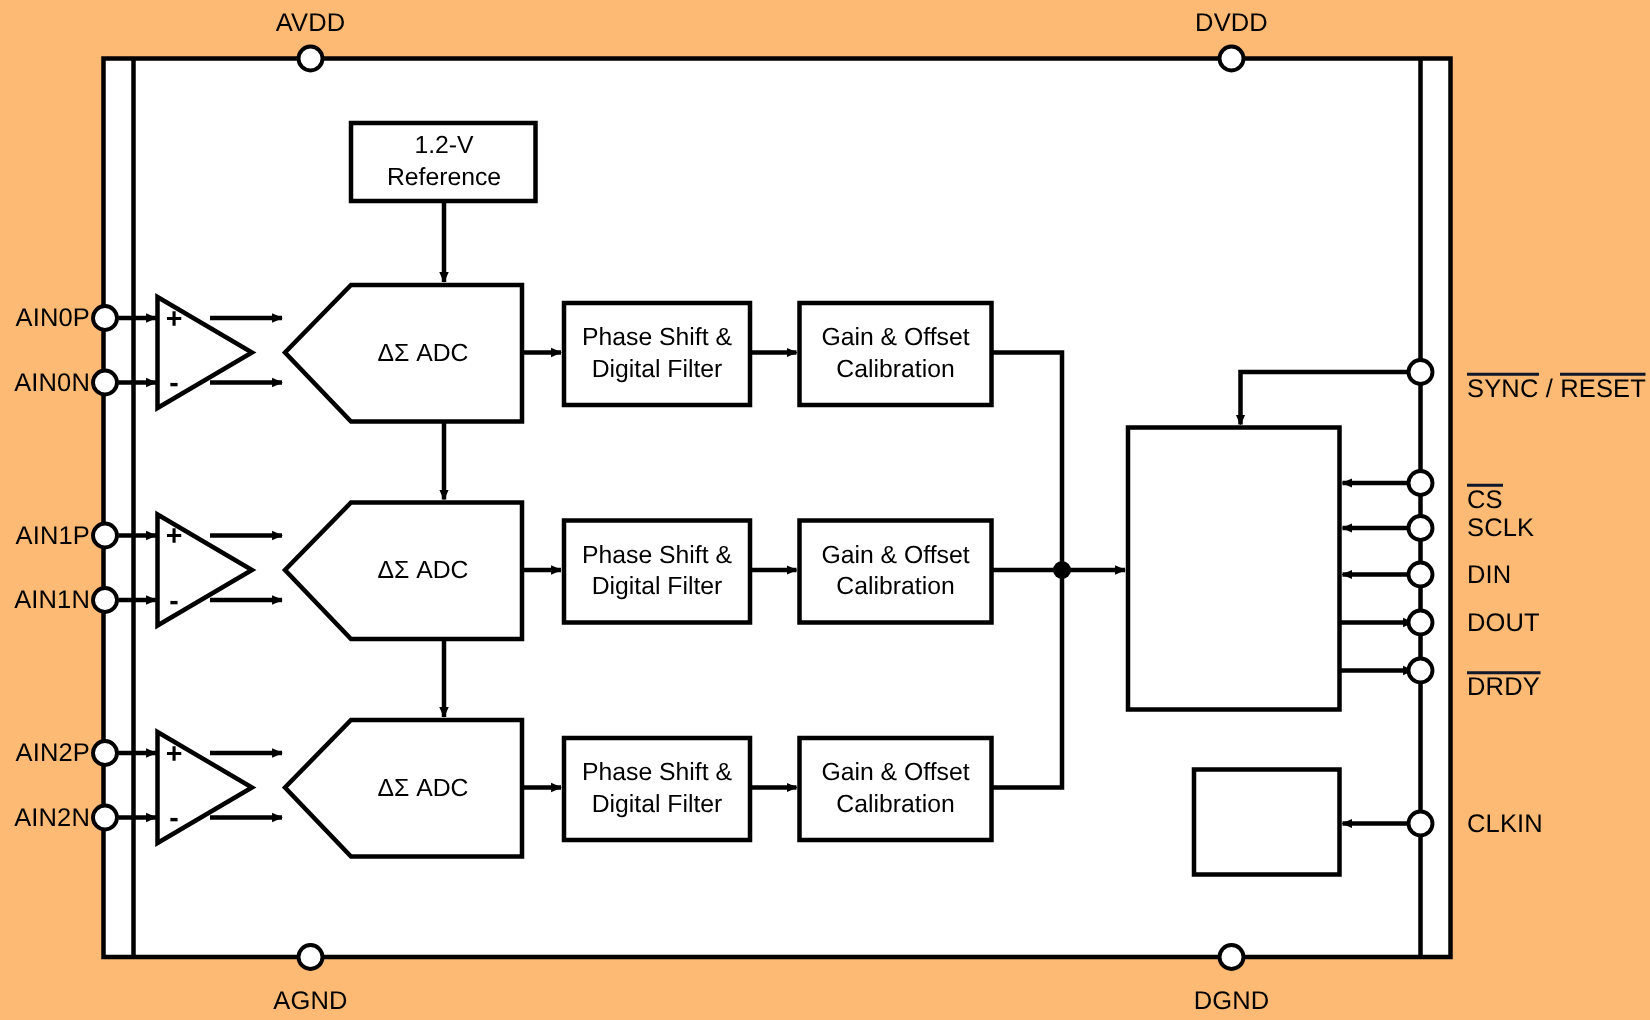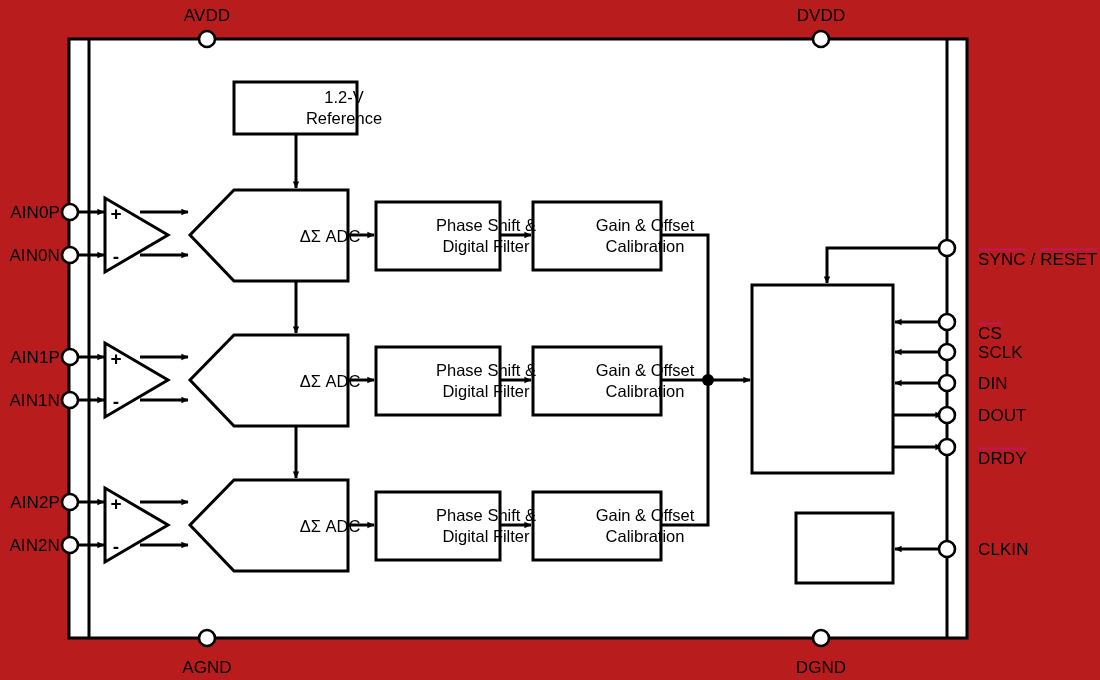--- a/index.html
+++ b/index.html
@@ -5,56 +5,55 @@
 <style>
   html,body{margin:0;padding:0;background:#ffffff;}
   body{
     font-family:"Liberation Sans","DejaVu Sans",sans-serif;
     color:#000000;
   }
   #stage{
     position:relative;
     width:1100px;
     height:680px;
-    background:#b91c1c;
+    background:#fdba74;
     overflow:hidden;
   }
   #diagram{
     position:absolute;
     left:0; top:0;
     width:1100px;
     height:680px;
   }
   .lbl{
     position:absolute;
     font-size:17px;
     line-height:17px;
     white-space:nowrap;
     color:#000;
     letter-spacing:0.1px;
   }
   .lbl.ctr{transform:translate(-50%,-50%);}
   .lbl.lft{transform:translate(0,-50%);}
   .lbl.rgt{transform:translate(-100%,-50%);}
   .ovl{
-    border-top:2px solid #be185d;
+    border-top:2px solid #0f172a;
     padding-top:0px;
     display:inline-block;
     line-height:17px;
     margin-top:20px;
   }
   .blocktext{
     position:absolute;
     transform:translate(-50%,-50%);
     text-align:center;
     font-size:16.5px;
     line-height:21px;
     white-space:pre-line;
     color:#000;
-    margin-left:48px;
   }
   .pmlabel{
     position:absolute;
     transform:translate(-50%,-50%);
     font-size:19px;
     font-weight:600;
     line-height:19px;
     color:#000;
   }
 </style>

